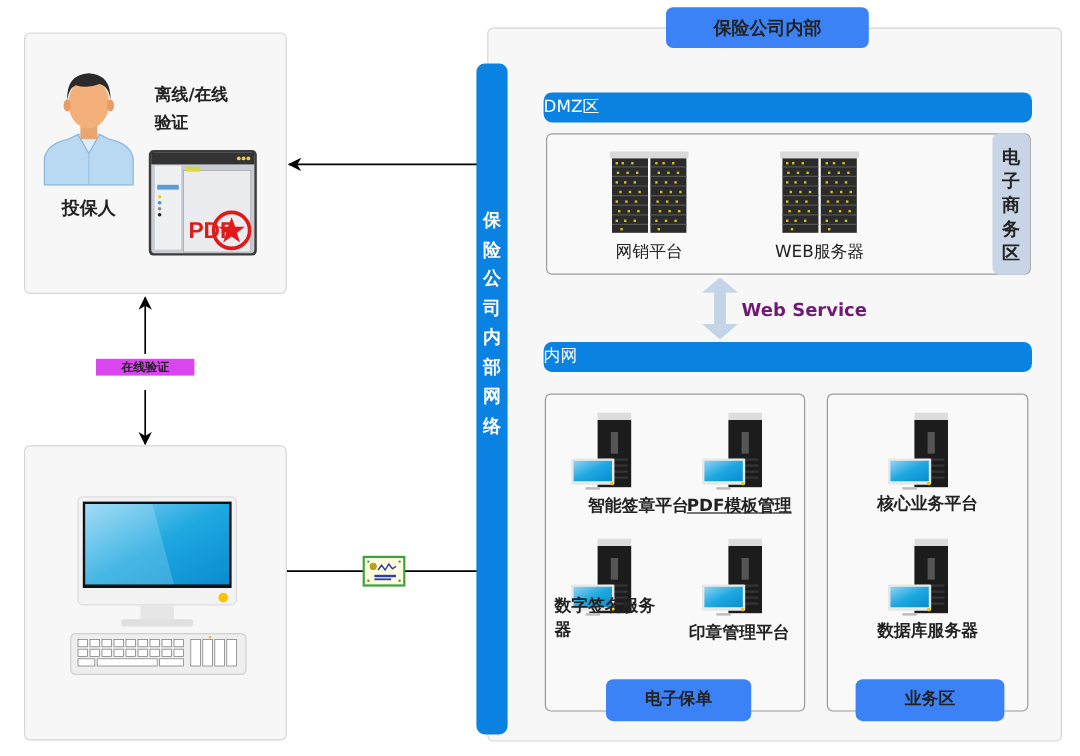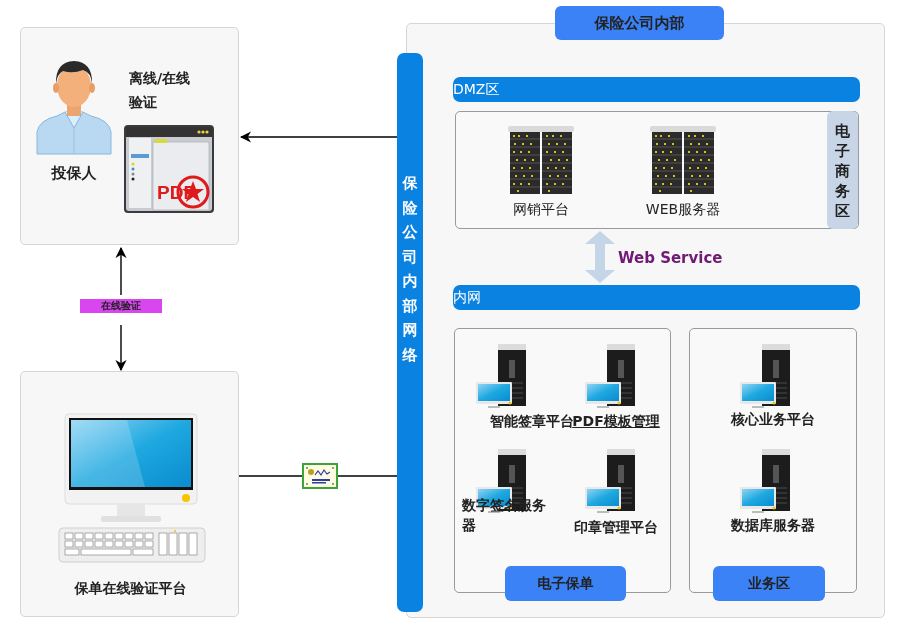--- a/index.html
+++ b/index.html
@@ -211,21 +211,20 @@
       <rect x="8" y="137" width="14" height="6"></rect>
         <rect x="24" y="137" width="50" height="6"></rect>
         <rect x="76" y="137" width="20" height="6"></rect>
       <rect x="102" y="121" width="8" height="22"></rect>
         <rect x="112" y="121" width="8" height="22"></rect>
         <rect x="122" y="121" width="8" height="22"></rect>
         <rect x="132" y="121" width="8" height="22"></rect>
     </g>
     <circle cx="118" cy="119" r="1.2" fill="#f0d040"></circle>
   </svg>
-  <div class="label" style="left:0;top:208px;width:219px;font-size:14px;">保单在线验证平台</div>
 </div>
 
 <svg class="abs" style="left:302px;top:463px;" width="36" height="26" viewBox="0 0 36 26">
   <rect x="0" y="0" width="36" height="26" fill="#3aa33a"></rect>
   <rect x="2" y="2" width="32" height="22" fill="#fffbe0"></rect>
   <g fill="#3aa33a">
       <circle cx="5" cy="5" r="1"></circle>
       <circle cx="31" cy="5" r="1"></circle>
       <circle cx="5" cy="21" r="1"></circle>
       <circle cx="31" cy="21" r="1"></circle>
@@ -302,13 +301,13 @@
 
 <div class="panel" style="left:689px;top:328px;width:168px;height:265px;background:#f9f9f9;border:1px solid #9a9a9a;"></div>
 <svg class="abs" style="left:738px;top:342px;" width="60" height="70">
     <use href="#tower-server"></use>
   </svg>
 <div class="label" style="left:700px;top:411px;width:146px;">核心业务平台</div>
 <svg class="abs" style="left:738px;top:447px;" width="60" height="70">
     <use href="#tower-server"></use>
   </svg>
 <div class="label" style="left:700px;top:517px;width:146px;">数据库服务器</div>
-<div class="tag-grey" style="left:713px;top:566px;width:112px;height:35px;line-height:35px;">业务区</div>
+<div class="tag-grey" style="left:713px;top:566px;width:124px;height:35px;line-height:35px;">业务区</div>
 
 </body></html>

